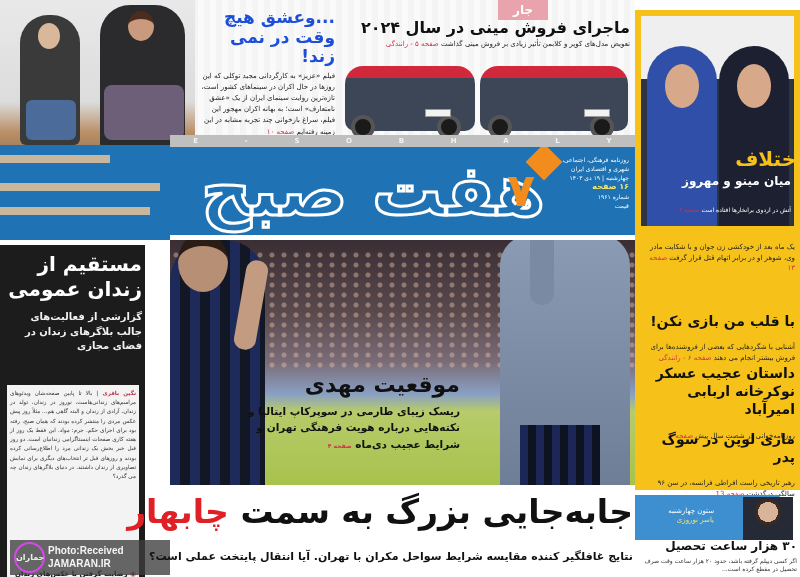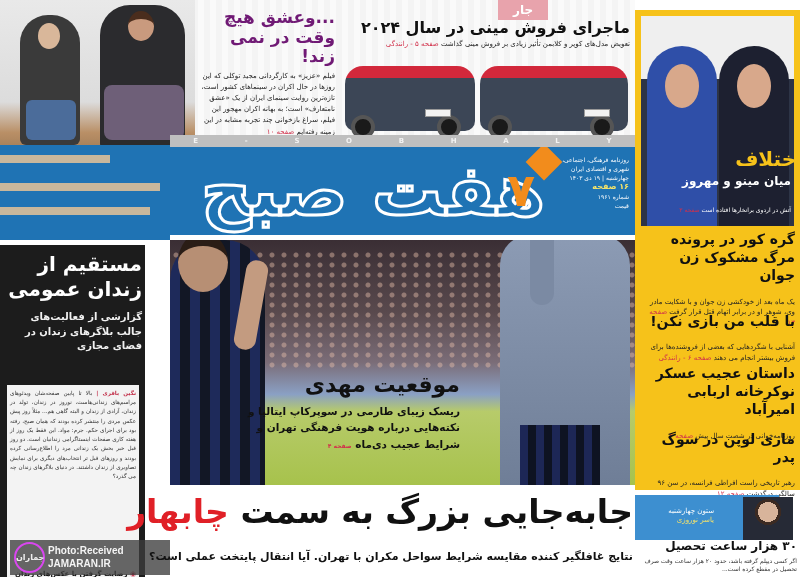--- a/index.html
+++ b/index.html
@@ -11,21 +11,21 @@
   .top-bg { left: 0; top: 0; width: 635px; height: 145px; background: repeating-linear-gradient(90deg, #f4f4f4 0 6px, #fafafa 6px 12px); }
   .film-photo { left: 0; top: 0; width: 195px; height: 170px; background: linear-gradient(180deg, #e9e9e9 0%, #dcdcdc 60%, #b98f66 78%, #8a6a48 100%); overflow: hidden; }
   .person-a { position: absolute; left: 20px; top: 15px; width: 60px; height: 130px; background: #3a3a3a; border-radius: 28px 28px 6px 6px; }
   .person-a .face { position: absolute; left: 18px; top: 8px; width: 22px; height: 26px; background: #d9b79a; border-radius: 50%; }
   .person-a .jeans { position: absolute; left: 6px; top: 85px; width: 50px; height: 40px; background: #4b6c9a; border-radius: 6px; }
   .person-b { position: absolute; left: 100px; top: 5px; width: 85px; height: 145px; background: #2b2b2e; border-radius: 30px 30px 6px 6px; }
   .person-b .face { position: absolute; left: 28px; top: 6px; width: 26px; height: 30px; background: #c99a7e; border-radius: 50%; border-top: 8px solid #4a2d1d; }
   .person-b .pants { position: absolute; left: 4px; top: 80px; width: 80px; height: 55px; background: #6e5f78; border-radius: 8px; }
 
   .film-block { left: 195px; top: 8px; width: 140px; text-align: right; }
-  .film-title { font: bold 17px/1.15 "DejaVu Sans", sans-serif; color: #701a75; padding-left: 24px; }
+  .film-title { font: bold 17px/1.15 "DejaVu Sans", sans-serif; color: #1d4ed8; padding-left: 24px; }
   .film-body { font: 7px/1.6 "DejaVu Sans", sans-serif; color: #222; margin-top: 4px; }
   .page-ref { color: #d1314b; }
 
   .mini-tag { left: 498px; top: 0; width: 50px; height: 20px; background: #e8a3ac; color: #fff; font: bold 12px/20px "DejaVu Sans", sans-serif; text-align: center; }
   .mini-title { left: 345px; top: 18px; width: 285px; text-align: right; font: bold 16px/1.3 "DejaVu Sans", sans-serif; color: #111; }
   .mini-sub { left: 345px; top: 40px; width: 285px; text-align: right; font: 7px/1.4 "DejaVu Sans", sans-serif; color: #222; }
 
   .car { position: absolute; height: 65px; border-radius: 18px 18px 10px 10px; background: linear-gradient(180deg, #d2283b 0 18%, #3c4656 18% 100%); }
   .car .wheel { position: absolute; bottom: -8px; width: 24px; height: 24px; border-radius: 50%; background: #1a1a1a; border: 4px solid #555; }
   .car .plate { position: absolute; bottom: 14px; width: 26px; height: 8px; background: #f2f2f2; border: 1px solid #999; }
@@ -179,34 +179,33 @@
     </div>
 </div>
 <div class="abs ikhtelaf">اختلاف</div>
 <div class="abs ikht-sub">میان مینو و مهروز</div>
 <div class="abs ikht-desc">
   <span>آتش در اردوی برانخارها افتاده است</span>
   <span class="page-ref">صفحه ۳</span>
 </div>
 
 <div class="abs ystory" style="top:230px;">
-  <div class="h">گره کور در پرونده مرگ مشکوک زن جوان</div>
   <div class="d"><span>یک ماه بعد از خودکشی زن جوان و با شکایت مادر وی، شوهر او در برابر اتهام قتل قرار گرفت</span> <span class="ref">صفحه ۱۳</span></div>
 </div>
 <div class="abs ystory" style="top:312px;">
   <div class="h">با قلب من بازی نکن!</div>
   <div class="d"><span>آشنایی با شگردهایی که بعضی از فروشنده‌ها برای فروش بیشتر انجام می دهند</span> <span class="ref">صفحه ۶ - رانندگی</span></div>
 </div>
 <div class="abs ystory" style="top:364px;">
   <div class="h">داستان عجیب عسکر نوکرخانه اربابی امیرآباد</div>
   <div class="d"><span>روزنامه‌خوانی در شصت سال پیش</span> <span class="ref">صفحه ۲</span></div>
 </div>
 <div class="abs ystory" style="top:430px;">
   <div class="h">ماری لوپن در سوگ پدر</div>
-  <div class="d"><span>رهبر تاریخی راست افراطی فرانسه، در سن ۹۶ سالگی درگذشت</span> <span class="ref">صفحه ۱۲</span></div>
+  <div class="d"><span>رهبر تاریخی راست افراطی فرانسه، در سن ۹۶ سالگی درگذشت</span> <span class="ref">صفحه 13</span></div>
 </div>
 
 <div class="abs columnist">
   <div class="columnist-photo"></div>
   <div class="col-label">
     <div>ستون چهارشنبه</div>
     <div class="col-name">یاسر نوروزی</div>
   </div>
 </div>
 <div class="abs col-title">۳۰ هزار ساعت تحصیل</div>

